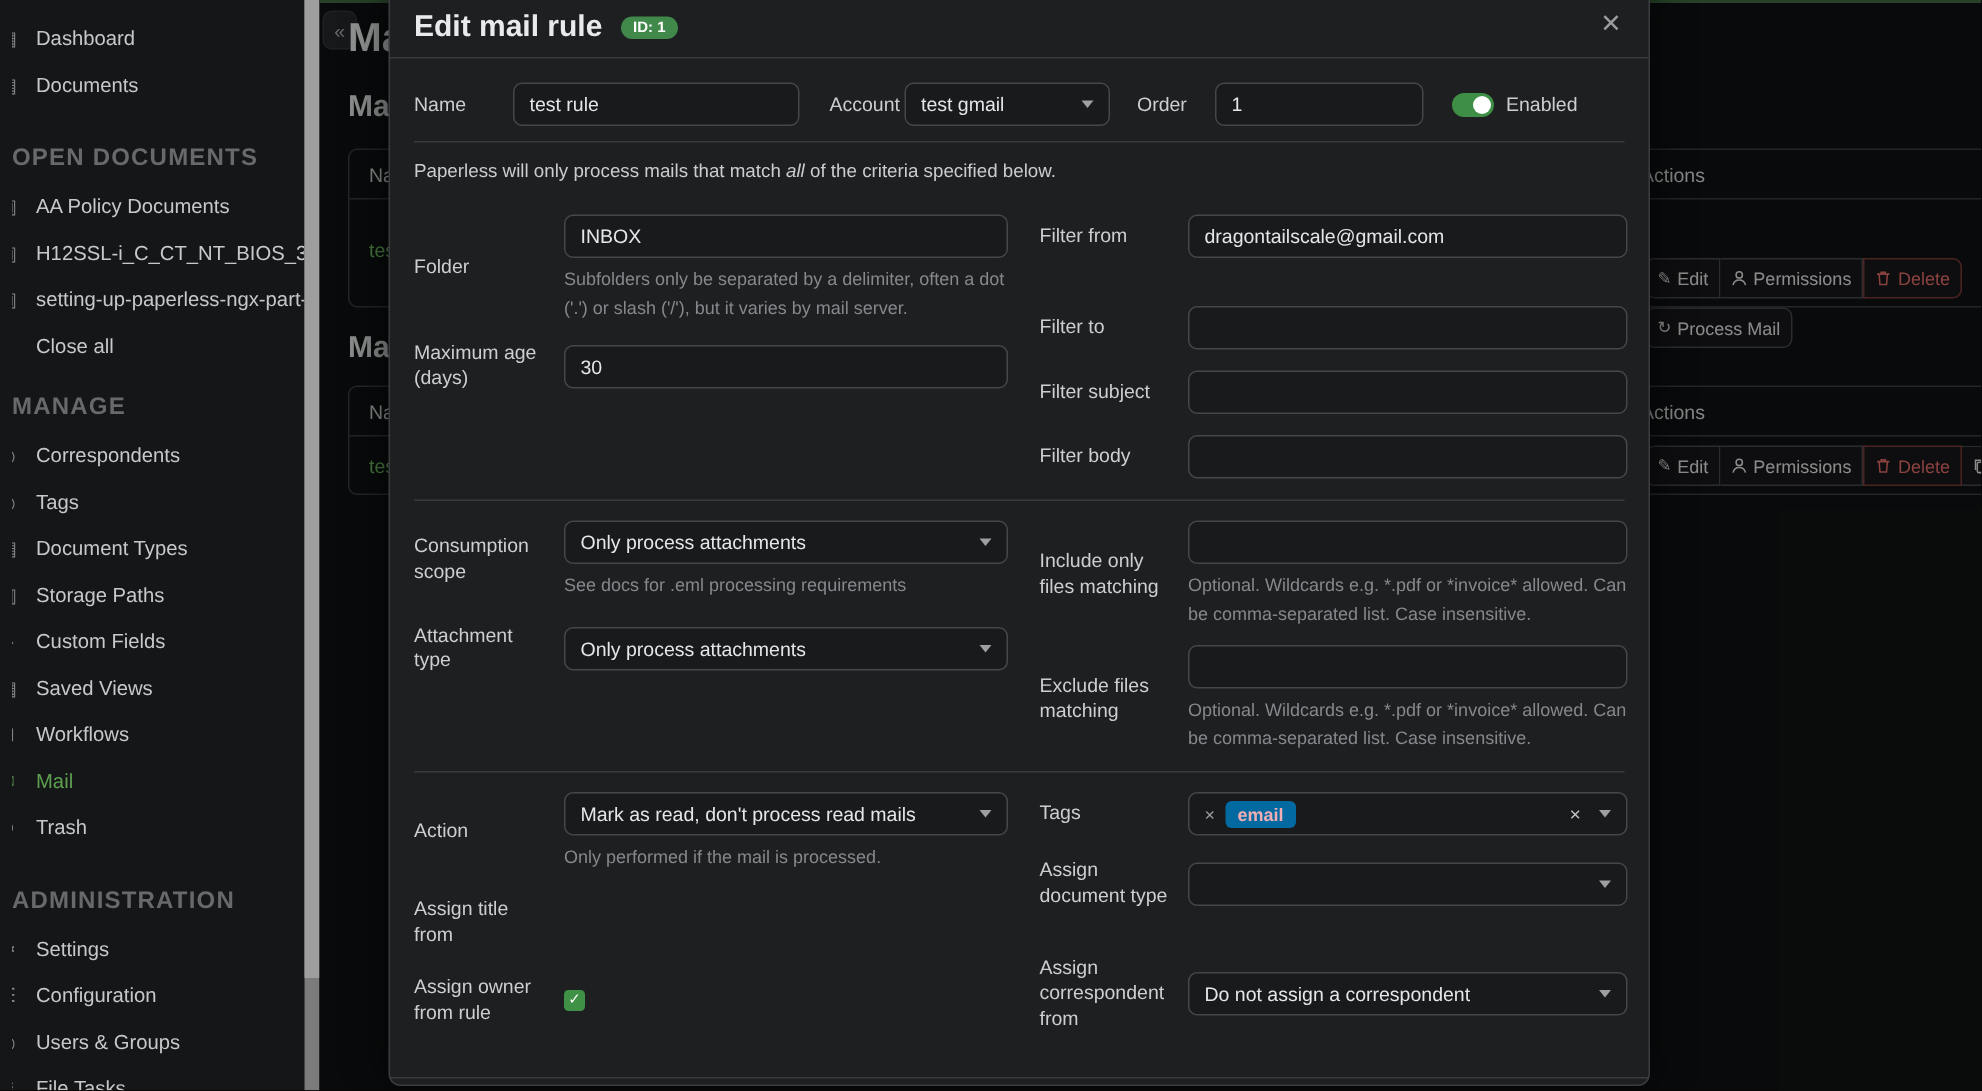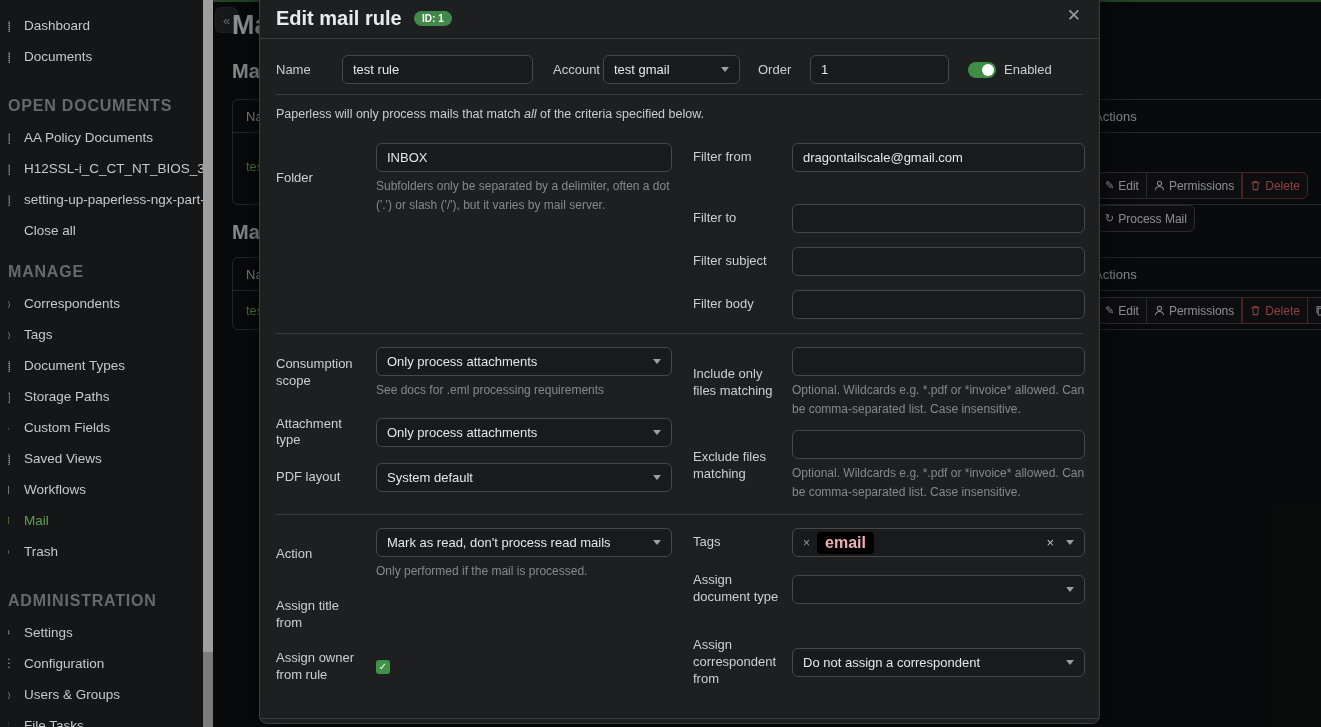--- a/index.html
+++ b/index.html
@@ -65,21 +65,21 @@
   .col-r{width:392px;flex:0 0 392px;margin-left:21px;}
   .frow{display:flex;align-items:center;}
   .flabel{flex:0 0 100px;padding-right:10px;font-size:13px;color:#cdced0;line-height:1.3;}
   .col-r .flabel{flex:0 0 99px;}
   .fctrl{flex:1;min-width:0;}
   .hint{font-size:12px;color:#85888c;line-height:1.55;margin-top:5px;}
   .toggle{width:28px;height:16px;border-radius:8px;background:#3f8e46;position:relative;flex:0 0 28px;cursor:pointer;}
   .toggle .knob{position:absolute;right:2px;top:2px;width:12px;height:12px;border-radius:50%;background:#fff;}
   .checkbox{width:14px;height:14px;border-radius:3px;background:#3f9146;color:#fff;font-size:10px;font-weight:700;display:flex;align-items:center;justify-content:center;cursor:pointer;}
   .ngsel{position:relative;}
-  .chip{display:inline-block;background:#000000;color:#f0aeb4;font-size:16px;font-weight:700;padding:2px 8px;border-radius:4px;margin-left:7px;}
+  .chip{display:inline-block;background:#0369a1;color:#f0aeb4;font-size:12px;font-weight:700;padding:2px 8px;border-radius:4px;margin-left:7px;}
   .tag-x{color:#9a9b9c;font-size:12px;cursor:pointer;}
   .clear-x{color:#c2c3c4;font-size:13px;margin-right:12px;cursor:pointer;}
   #modal-footer{border-top:1px solid #3a3b3d;margin-top:30px;padding:18px 16px 12px 16px;display:flex;justify-content:flex-end;gap:14px;}
   .btn{height:30px;padding:0 12px;border-radius:6px;font-size:13.5px;display:inline-flex;align-items:center;cursor:pointer;}
   .btn-outline{border:1px solid #5a5b5e;color:#d2d3d4;background:transparent;}
   .btn-green{border:1px solid #4e8f47;background:#4e8f47;color:#fff;}
   svg{display:block;}
 </style>
 </head>
 <body>
@@ -297,20 +297,24 @@
 
       <div class="cols">
         <div class="col-l">
           <div class="frow" style="margin-bottom:13px">
             <span class="flabel">Folder</span>
             <span class="fctrl">
               <input class="input" value="INBOX" style="">
               <div class="hint">Subfolders only be separated by a delimiter, often a dot ('.') or slash ('/'), but it varies by mail server.</div>
             </span>
           </div>
+          <div class="frow">
+            <span class="flabel">Maximum age (days)</span>
+            <span class="fctrl"><input class="input" value="30" style=""></span>
+          </div>
         </div>
         <div class="col-r">
           <div class="frow" style="margin-bottom:32px">
             <span class="flabel">Filter from</span>
             <span class="fctrl"><input class="input" value="dragontailscale@gmail.com" style=""></span>
           </div>
           <div class="frow" style="margin-bottom:14px">
             <span class="flabel">Filter to</span>
             <span class="fctrl"><input class="input" value="" style=""></span>
           </div>
@@ -337,29 +341,20 @@
                 <span class="caret"></span>
               </span>
               <div class="hint">See docs for .eml processing requirements</div>
             </span>
           </div>
           <div class="frow" style="margin-bottom:14px">
             <span class="flabel">Attachment type</span>
             <span class="fctrl">
               <span class="select">
                 <span class="sel-text">Only process attachments</span>
-                <span class="caret"></span>
-              </span>
-            </span>
-          </div>
-          <div class="frow">
-            <span class="flabel">PDF layout</span>
-            <span class="fctrl">
-              <span class="select">
-                <span class="sel-text">System default</span>
                 <span class="caret"></span>
               </span>
             </span>
           </div>
         </div>
         <div class="col-r">
           <div class="frow" style="margin-bottom:12px">
             <span class="flabel">Include only files matching</span>
             <span class="fctrl">
               <input class="input" value="" style="">

